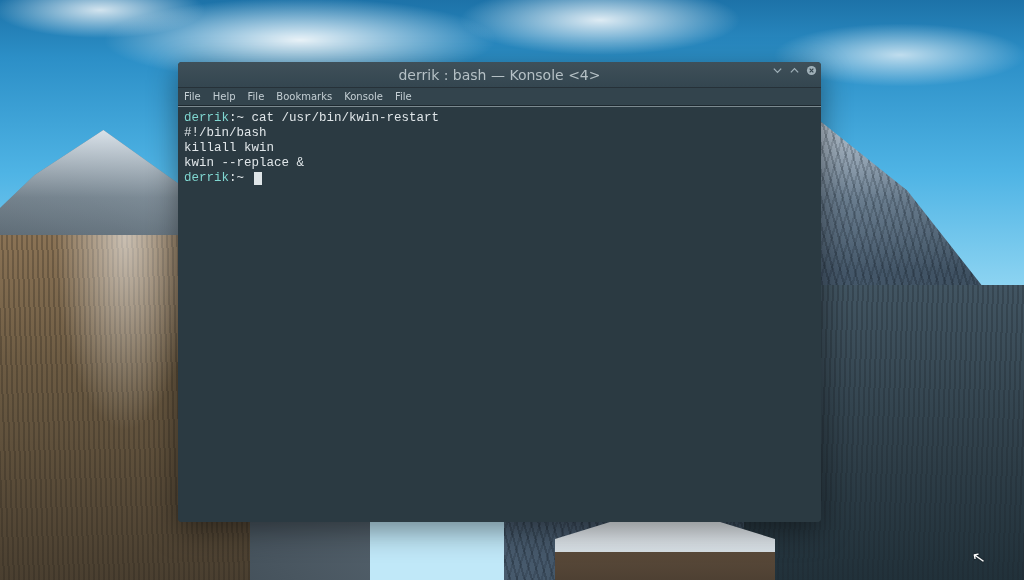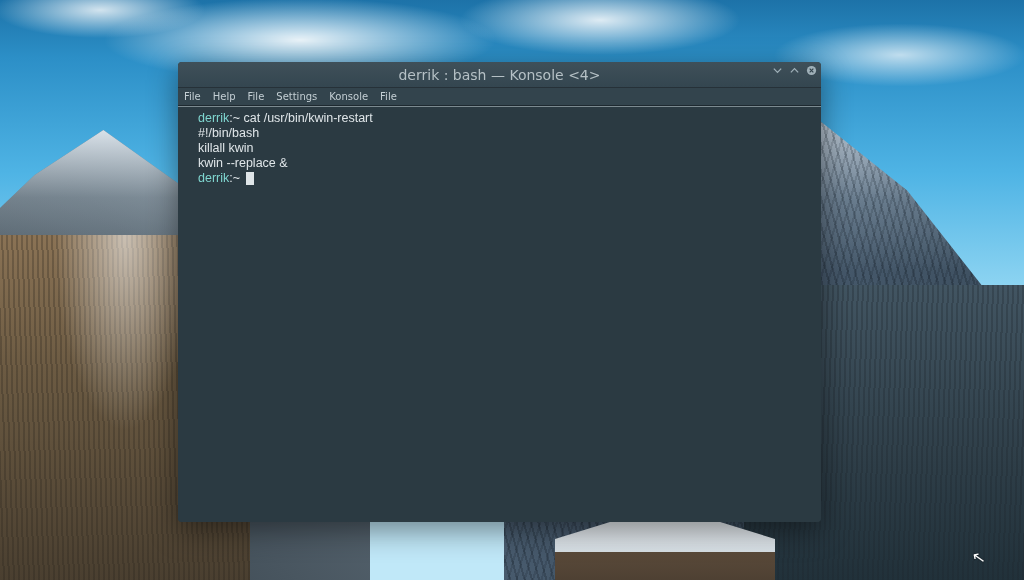--- a/index.html
+++ b/index.html
@@ -101,22 +101,22 @@
       gap: 12px;
       color: #c4cfd4;
       font-size: 10px;
       border-bottom: 1px solid #1e2930;
     }
     .menubar span { cursor: pointer; }
     .terminal {
       flex: 1;
       background: #2b3a42;
       border-top: 1px solid #7c8a90;
-      padding: 4px 20px;
-      font-family: Liberation Sans, sans-serif;
+      padding: 4px 6px;
+      font-family: Liberation Mono, monospace;
       font-size: 12.5px;
       line-height: 15px;
       color: #e0e6e9;
       white-space: pre;
     }
     .prompt-user { color: #7fd6d0; }
     .prompt-sep { color: #e0e6e9; }
     .cmd { color: #e0e6e9; }
     .cursor-block {
       display: inline-block; width: 8px; height: 13px;
@@ -162,21 +162,21 @@
             <path d="M4 4 L8 8 M8 4 L4 8" stroke="#33444d" stroke-width="1.3"></path>
           </svg>
       </span>
     </div>
   </div>
 
   <div class="menubar">
     <span>File</span>
     <span>Help</span>
     <span>File</span>
-    <span>Settings</span>
+    <span>Bookmarks</span>
     <span>Konsole</span>
     <span>File</span>
   </div>
 
   <div class="terminal"><span class="prompt-user">derrik</span><span class="prompt-sep">:~</span> <span class="cmd">cat /usr/bin/kwin-restart</span>
 <span>#!/bin/bash</span>
 <span>killall kwin</span>
 <span>kwin --replace &amp;</span>
 <span class="prompt-user">derrik</span><span class="prompt-sep">:~</span> <span class="cursor-block"></span></div>
 

